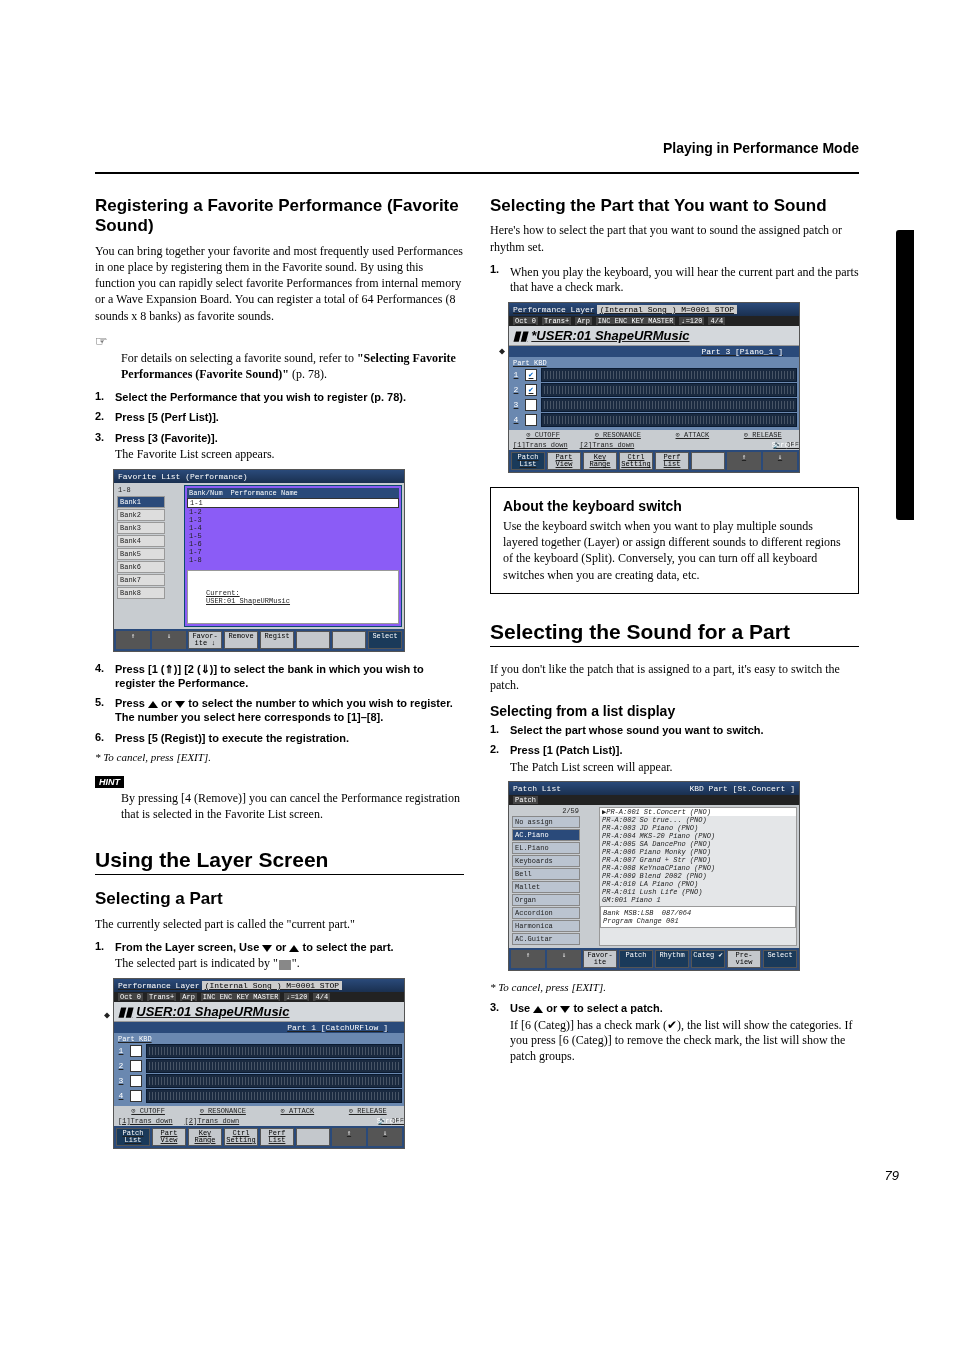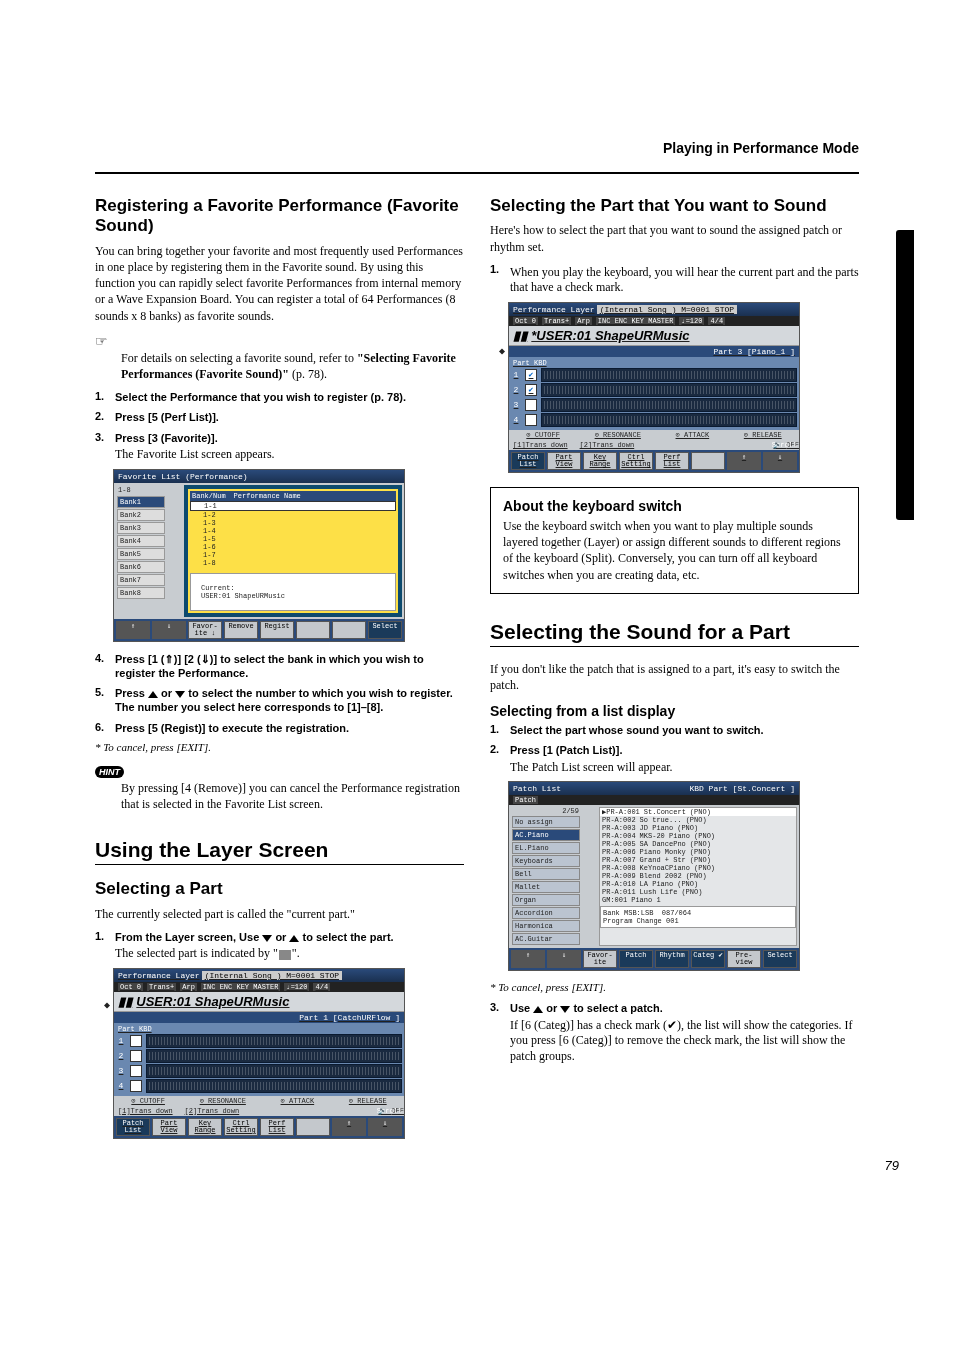--- a/index.html
+++ b/index.html
@@ -107,21 +107,20 @@
   .hint-badge {
     display: inline-block;
     background: #000;
     color: #fff;
     font-family: Arial, sans-serif;
     font-weight: bold;
     font-size: 9px;
     padding: 1px 4px;
     margin-bottom: 2px;
     font-style: italic;
-    border-radius: 6px;
   }
   .lcd {
     width: 290px;
     max-width: 100%;
     background: #d4d8dc;
     border: 1px solid #555;
     font-family: "Courier New", monospace;
     font-size: 8px;
     color: #222;
     margin: 6px 0 10px 18px;
@@ -157,21 +156,21 @@
     color: #000;
     padding: 2px 4px;
     display: flex;
     align-items: center;
     gap: 4px;
     border-bottom: 1px solid #999;
   }
   .lcd .partbar {
     background: #2a4a7a;
     color: #fff;
-    padding: 1px 4px;
+    padding: 1px 16px;
     font-size: 8px;
     text-align: right;
   }
   .lcd .knobs {
     background: #6a88b0;
     padding: 2px;
   }
   .lcd .knobrow {
     display: flex;
     align-items: center;
@@ -235,31 +234,31 @@
     background: #c8ccd0;
   }
   .lcd .bankitem {
     background: #ddd;
     border: 1px solid #999;
     margin: 1px;
     padding: 1px 2px;
     font-size: 7px;
   }
   .lcd .bankitem.on { background:#2a4a7a; color:#fff; }
-  .lcd .favtable { flex:1; background:#fde047; border:4px solid #0c4a6e; padding:2px; font-size:7px; }
+  .lcd .favtable { flex:1; background:#8b5cf6; border:1px solid #0c4a6e; padding:2px; font-size:7px; }
   .lcd .favhdr { display:flex; background:#2a4a7a; color:#fff; padding:1px 2px; gap:8px;}
-  .lcd .favrow { padding:0 13px; }
+  .lcd .favrow { padding:0 2px; }
   .lcd .favrow.sel { background:#fff; border:1px solid #333;}
-  .lcd .curbox { margin-top:6px; background:#fff; border:1px solid #999; padding:10px;}
+  .lcd .curbox { margin-top:6px; background:#fff; border:1px solid #999; padding:18px;text-decoration:underline;}
 
   
   .lcd .catlist { width:70px; }
   .lcd .catitem { background:#bbc4d0; border:1px solid #888; margin:1px; padding:1px 2px; font-size:7px; }
   .lcd .catitem.on { background:#2a4a7a; color:#fff; }
-  .lcd .patchlist { flex:1; background:#e4e6e8; border:1px solid #999; font-size:7px; }
+  .lcd .patchlist { flex:1; background:#e4e6e8; border:1px solid #999; font-size:7px;font-style:italic; }
   .lcd .prow { display:flex; padding:0 2px; gap:4px;}
   .lcd .prow.sel { background:#fff; }
   .lcd .pbank{ background:#fff; border:1px solid #999; padding:2px; margin-top:2px; }
 
   .tri-up { display:inline-block; width:0; height:0; border-left:5px solid transparent; border-right:5px solid transparent; border-bottom:7px solid #000; vertical-align:middle;}
   .tri-dn { display:inline-block; width:0; height:0; border-left:5px solid transparent; border-right:5px solid transparent; border-top:7px solid #000; vertical-align:middle;}
   .sm-box { display:inline-block; width:12px; height:10px; background:#888; vertical-align:middle; margin:0 1px;}
 
   .callout-box {
     border: 1px solid #000;

